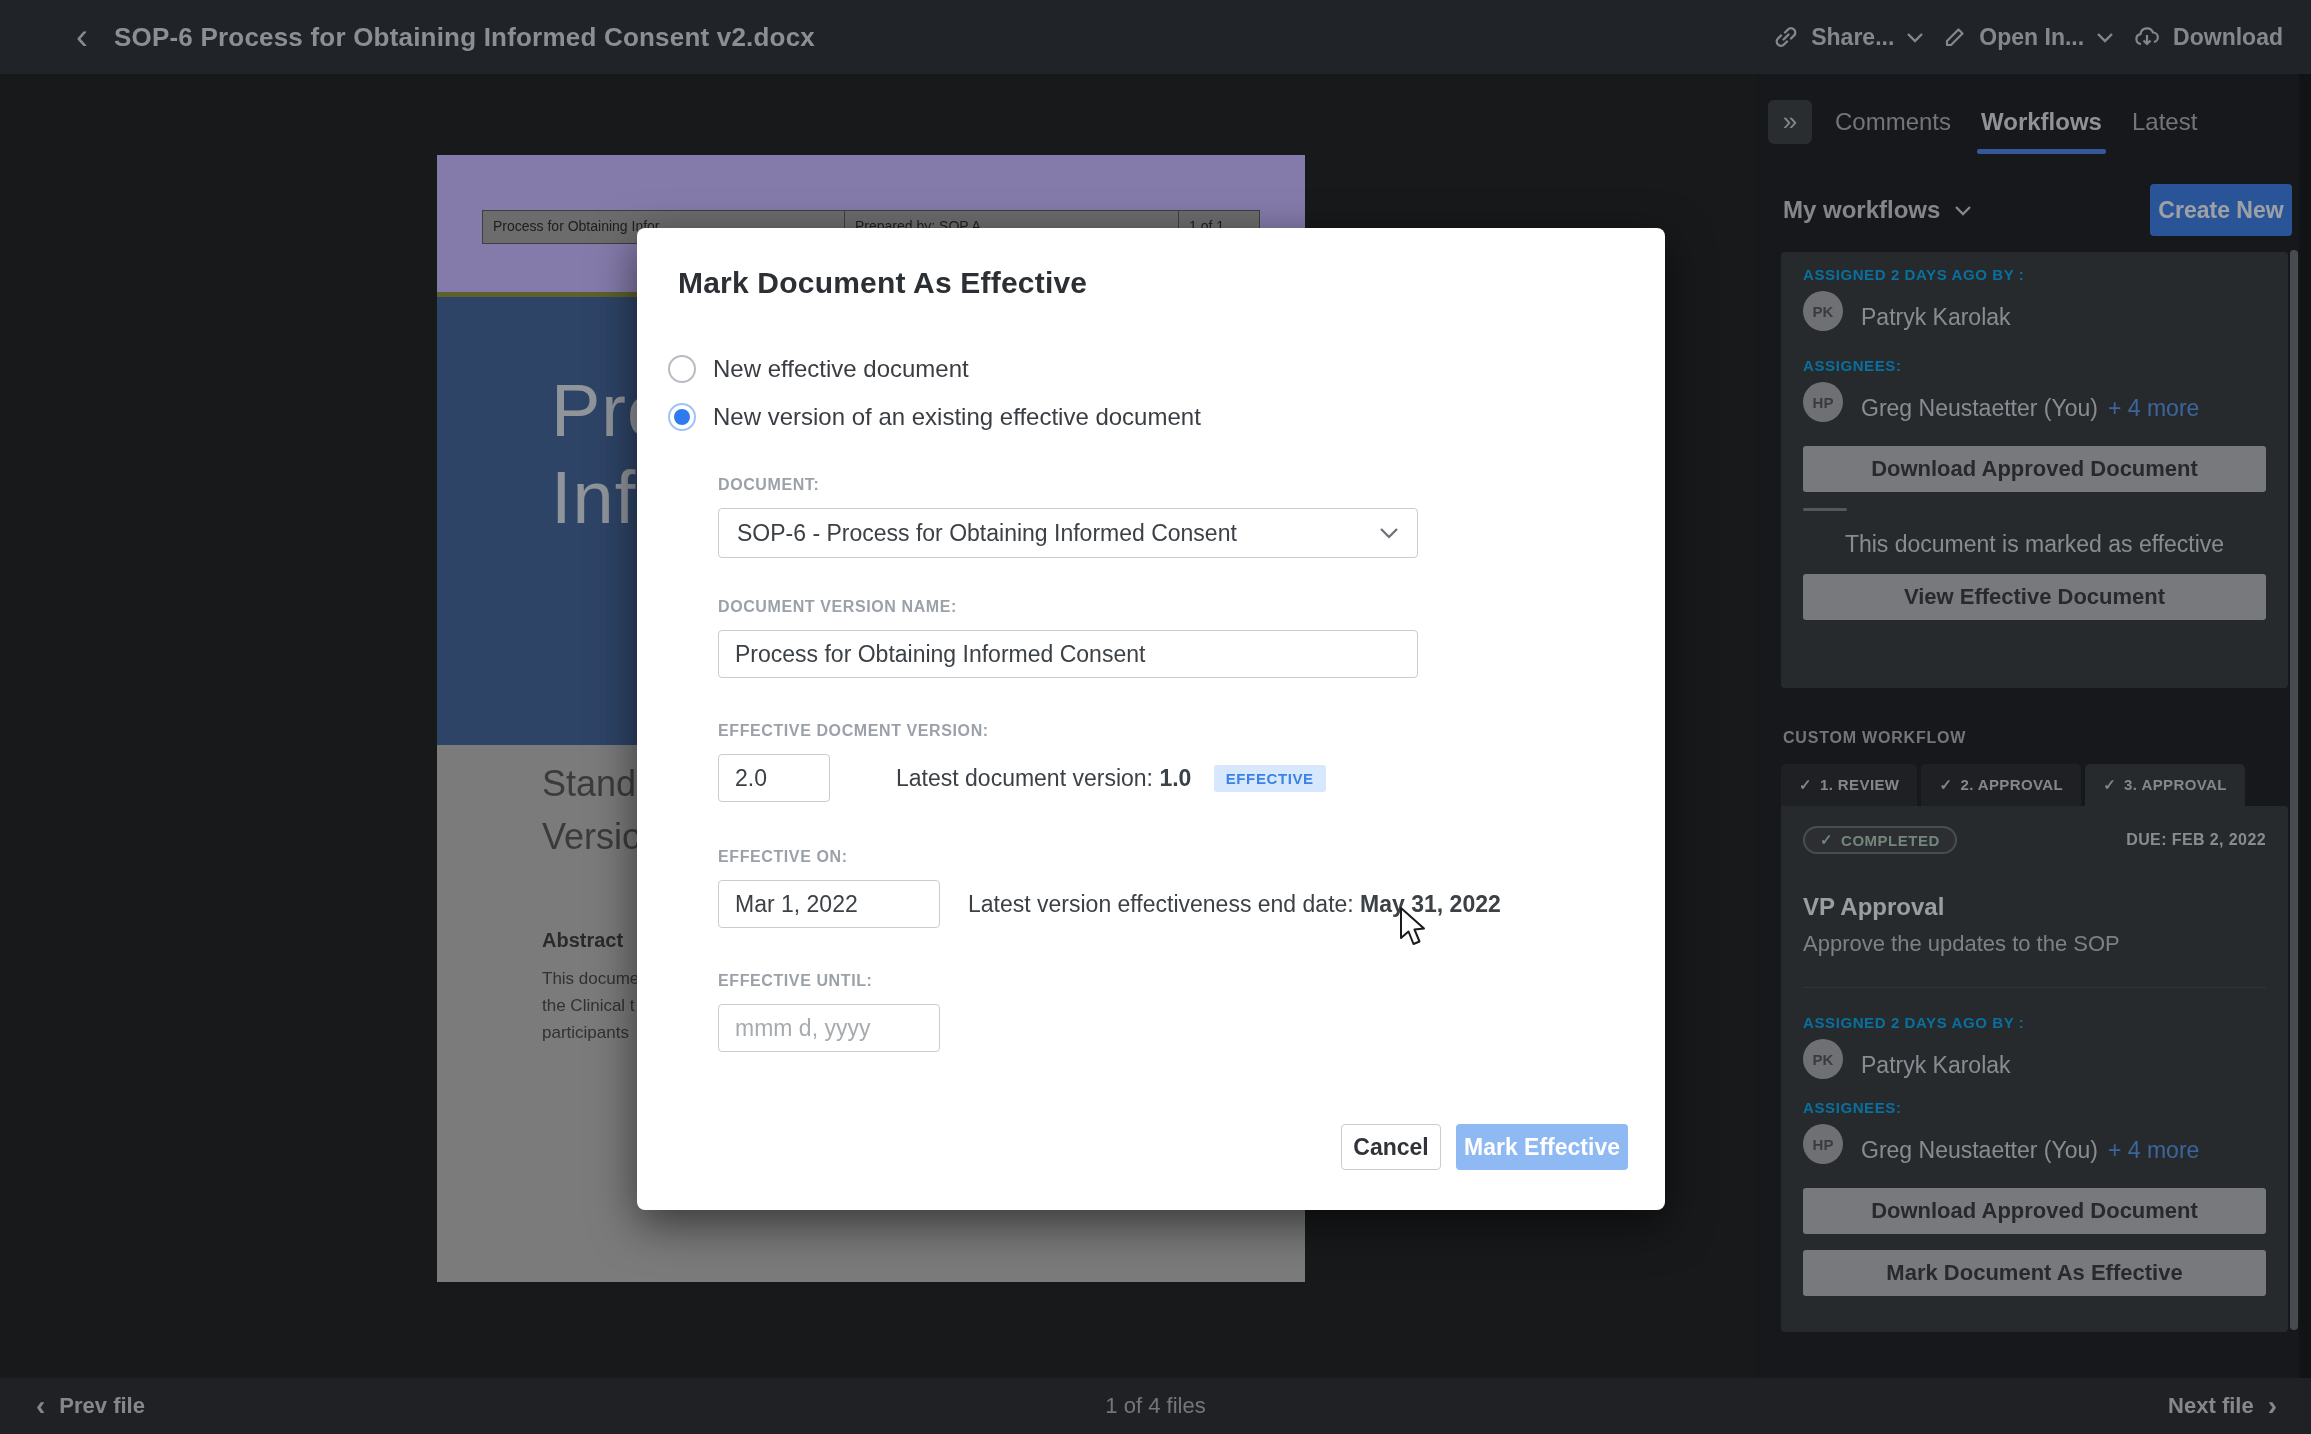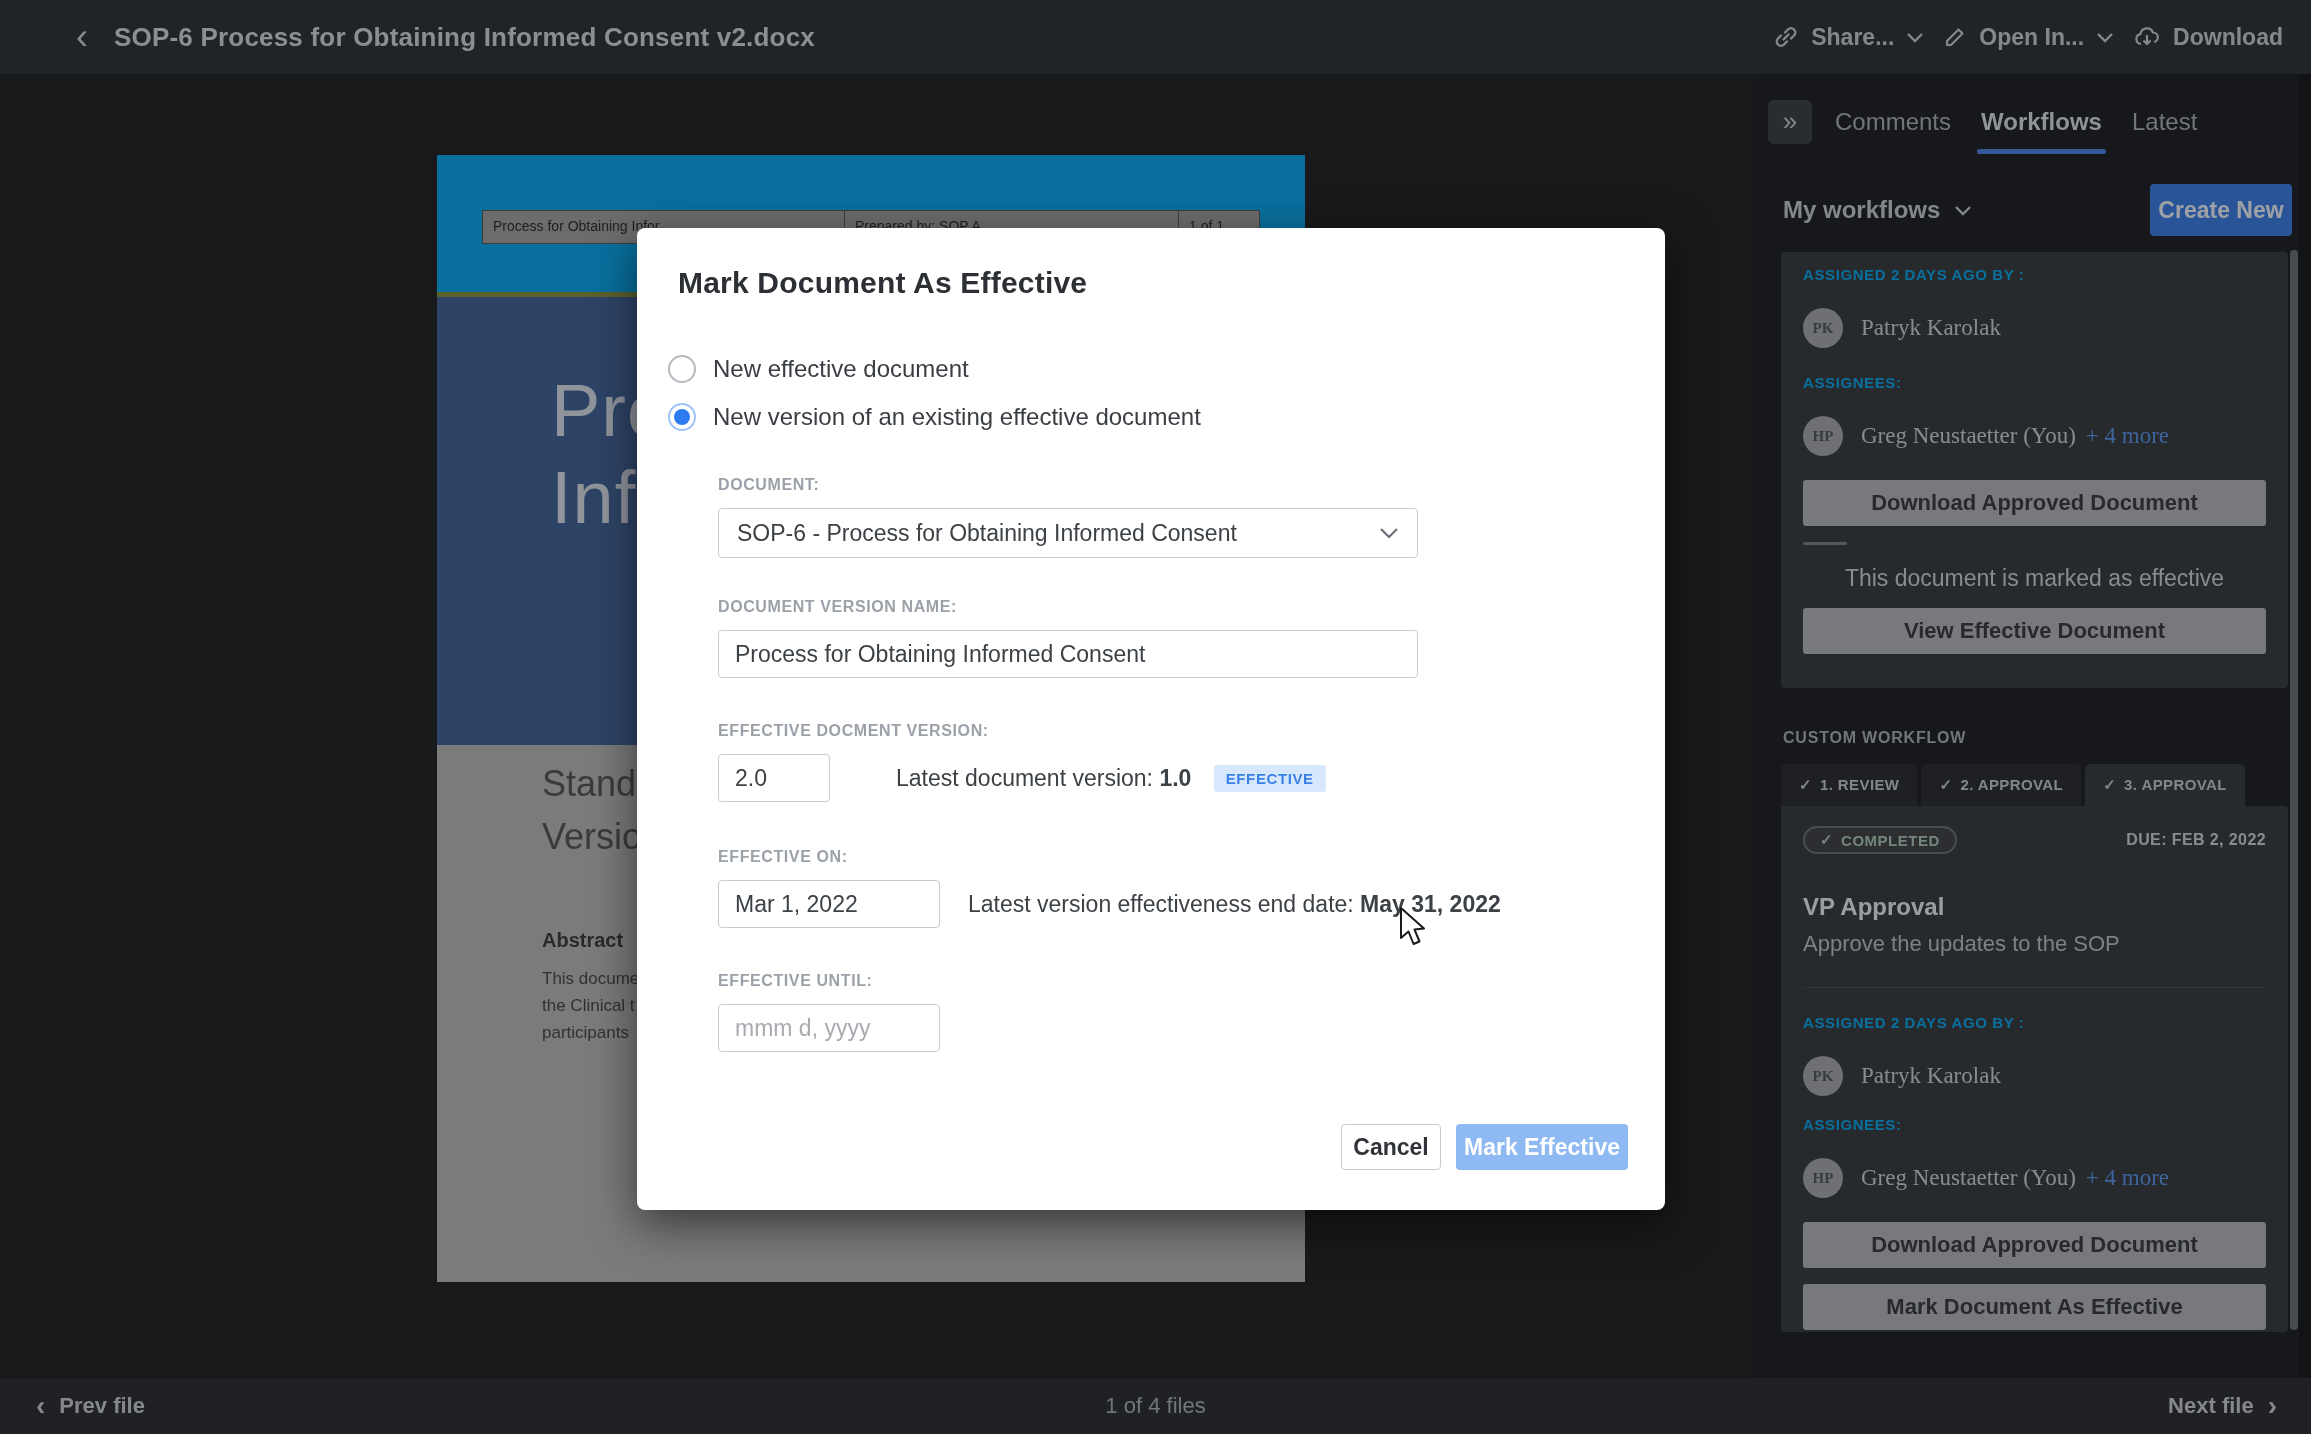--- a/index.html
+++ b/index.html
@@ -9,21 +9,21 @@
   
   .topbar { position:absolute; left:0; top:0; width:2311px; height:74px; background:#30343a; display:flex; align-items:center; z-index:1; }
   .back-btn { margin-left:76px; font-size:36px; color:#c6cad1; line-height:74px; cursor:default; }
   .doc-title { margin-left:26px; font-size:26px; font-weight:600; color:#cdd1d8; letter-spacing:.2px; }
   .topbar-right { margin-left:auto; margin-right:28px; display:flex; align-items:center; gap:19px; color:#c4c8cf; }
   .tb-action { display:flex; align-items:center; gap:12px; font-size:23px; font-weight:600; color:#c4c8cf; }
   .tb-action svg { display:block; }
 
   
   .doc { position:absolute; left:437px; top:155px; width:868px; height:1127px; background:#b5b5b5; z-index:1; }
-  .doc-band { position:absolute; left:0; top:0; width:100%; height:137px; background:#0ea5e9;padding-left:40px; }
+  .doc-band { position:absolute; left:0; top:0; width:100%; height:137px; background:#c4b5fd;padding-left:40px; }
   .doc-header-row { position:absolute; left:45px; right:45px; top:55px; height:34px; border:1px solid #5c5c5c; display:flex; background:#9f9f9f; }
   .doc-cell { font-size:14px; color:#2e2e2e; padding:7px 10px; white-space:nowrap; overflow:hidden; border-right:1px solid #5c5c5c; }
   .doc-cell:last-child { border-right:none; }
   .c1 { width:362px; } .c2 { width:334px; } .c3 { flex:1; }
   .doc-banner { position:absolute; left:0; top:137px; width:100%; height:453px; background:#456598; border-top:5px solid #8a9040; color:#d5dce6; padding:70px 0 0 114px; overflow:hidden; }
   .doc-banner .big { font-size:74px; line-height:87px; font-weight:400; letter-spacing:1px; white-space:nowrap; }
   .doc-body { position:absolute; left:0; top:590px; right:0; bottom:0; padding-left:105px; overflow:hidden; }
   .doc-h { font-size:36px; line-height:53px; color:#585858; margin-top:12px; white-space:nowrap; }
   .doc-abs-h { font-size:20px; font-weight:700; color:#3f3f3f; margin-top:66px; }
   .doc-p { font-size:17px; line-height:26px; color:#4a4a4a; margin-top:14px; white-space:nowrap; }
@@ -42,21 +42,21 @@
 
   .subheader { position:absolute; left:27px; top:108px; right:7px; height:56px; display:flex; align-items:center; }
   .my-workflows { display:flex; align-items:center; gap:14px; font-size:24px; font-weight:600; color:#c2c7cd; }
   .create-new { margin-left:auto; width:142px; height:52px; background:#3f7de0; border:none; border-radius:4px; color:#e8edf5; font-size:23px; font-weight:600; font-family:inherit; }
 
   .card { position:absolute; left:25px; width:507px; background:#3a3e43; border-radius:4px; padding:14px 22px 22px 22px; }
   .card1 { top:178px; height:436px; }
   .card2 { top:732px; height:526px; border-top-left-radius:0; }
 
   .mini-label { font-size:15px; font-weight:700; letter-spacing:.6px; color:#0ea5e9; }
-  .person-row { display:flex; align-items:center; margin-top:25px;font-family:Liberation Serif, serif; }
+  .person-row { display:flex; align-items:flex-end; margin-top:8px; }
   .avatar { width:40px; height:40px; border-radius:50%; background:#a2a6ab; color:#55595e; font-size:15px; font-weight:700; display:flex; align-items:center; justify-content:center; flex:0 0 40px; }
   .person-name { margin-left:18px; font-size:23px; color:#c9ced5; white-space:nowrap; }
   .more-link { margin-left:10px; font-size:23px; color:#5b94e8; white-space:nowrap; }
   .gray-btn { display:block; width:100%; height:46px; margin-top:24px; background:#b0b3b8; border:none; border-radius:3px; color:#3a3d40; font-size:22px; font-weight:700; font-family:inherit; }
   .dash-divider { width:44px; height:3px; background:#7c8086; border-radius:2px; margin-top:16px; }
   .card-note { margin-top:20px; text-align:center; font-size:23px; color:#c9ced5; }
   .view-btn { margin-top:16px; }
   .mt20 { margin-top:20px; } .mt26 { margin-top:26px; }
 
   .cw-label { position:absolute; left:27px; top:655px; font-size:16px; font-weight:700; letter-spacing:.8px; color:#a9adb3; }

